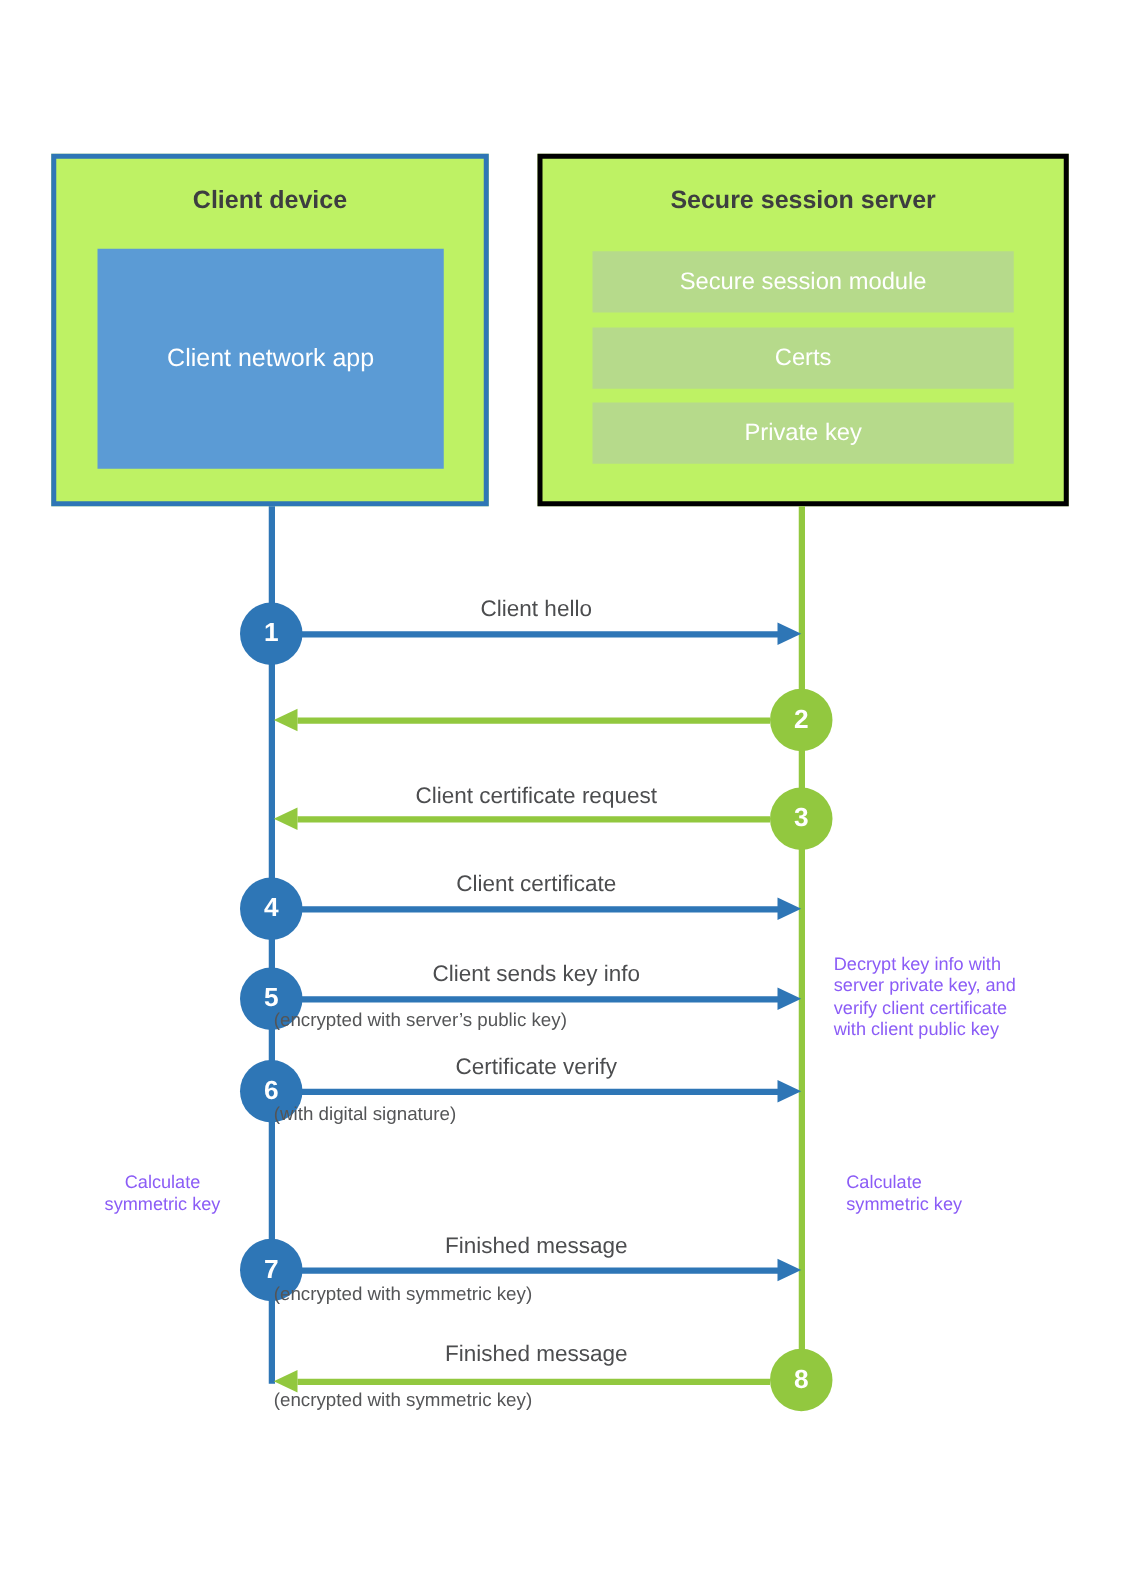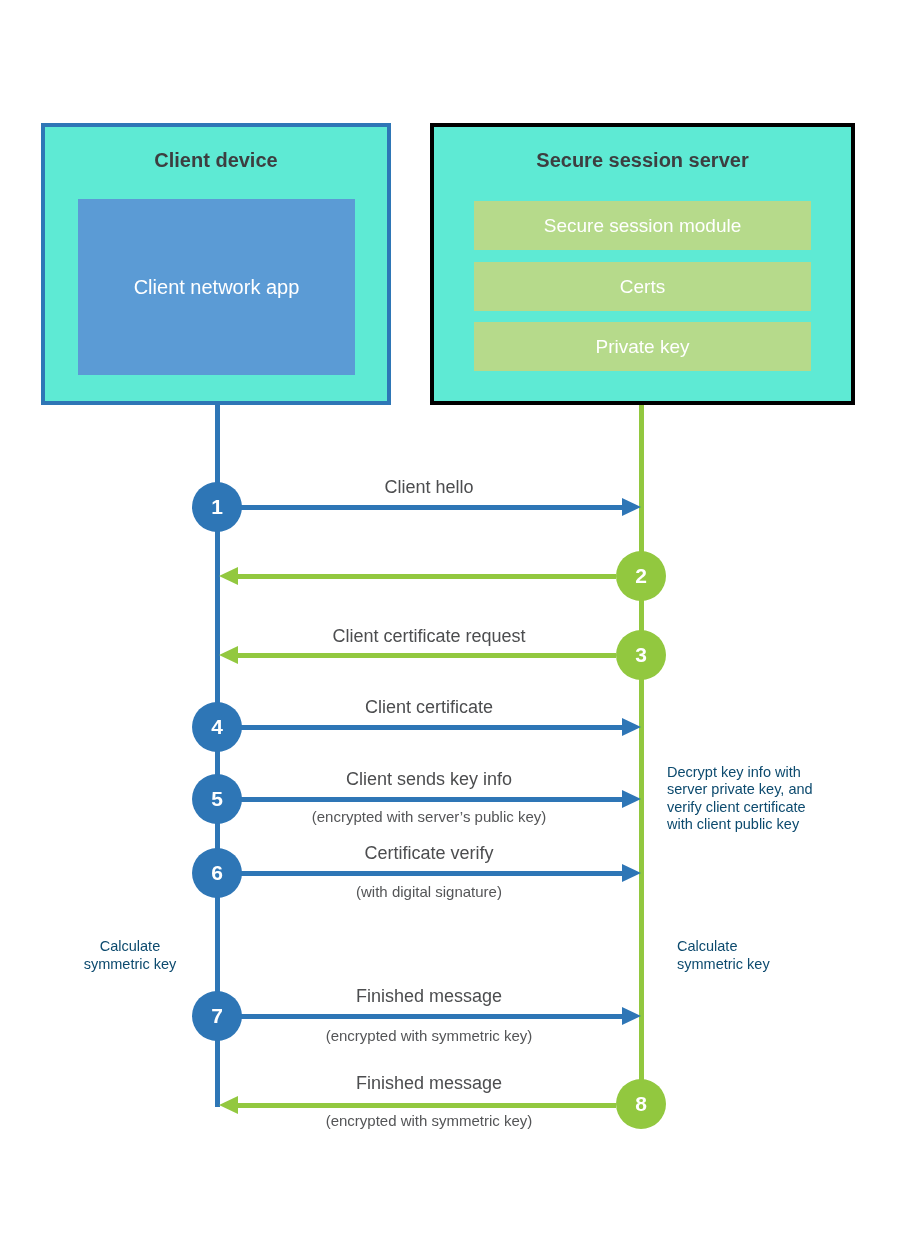--- a/index.html
+++ b/index.html
@@ -4,21 +4,21 @@
 <style>
   html,body{margin:0;padding:0;background:#ffffff;}
   body{font-family:"Liberation Sans","DejaVu Sans",sans-serif;}
   .canvas{position:relative;width:900px;height:1256px;background:#ffffff;overflow:hidden;}
 
   
   .page-title{position:absolute;left:37px;top:30px;font-size:27px;font-weight:400;
               color:#5b5c5f;letter-spacing:.2px;}
 
   
-  .actor-box{position:absolute;top:123px;height:282px;background:#5eead4;box-sizing:border-box;}
+  .actor-box{position:absolute;top:123px;height:282px;background:#bef264;box-sizing:border-box;}
   .actor-box.client{left:41px;width:350px;border:4px solid #2e76b6;}
   .actor-box.server{left:430px;width:425px;border:4px solid #000000;}
   .actor-title{position:absolute;left:0;right:0;top:22px;text-align:center;
                font-size:20px;font-weight:700;color:#3d3e40;}
   .app-box{position:absolute;left:33px;top:72px;width:277px;height:176px;background:#5b9bd5;
            display:flex;align-items:center;justify-content:center;}
   .app-label{width:170px;text-align:center;color:#ffffff;font-size:20px;line-height:1.35;}
   .srv-bar{position:absolute;left:40px;width:337px;height:49px;background:#b6da8b;
            text-align:center;line-height:49px;color:#ffffff;font-size:19px;}
   .srv-bar.b0{top:74px;} .srv-bar.b1{top:135px;} .srv-bar.b2{top:195px;}
@@ -40,23 +40,23 @@
   
   .circle{position:absolute;width:50px;height:50px;border-radius:50%;z-index:3;
           color:#ffffff;font-size:21px;font-weight:700;
           display:flex;align-items:center;justify-content:center;}
   .circle.blue{background:#2e76b6;}
   .circle.green{background:#92c83f;}
 
   
   .msg-label{position:absolute;left:219px;width:420px;text-align:center;z-index:4;
              font-size:18px;color:#4c4d4f;}
-  .msg-sub{position:absolute;left:219px;width:420px;text-align:center;z-index:4;
+  .msg-sub{position:absolute;left:219px;width:420px;z-index:4;
            font-size:15px;color:#545557;}
-  .side-note{position:absolute;z-index:4;font-size:14.5px;color:#0c4a6e;line-height:1.2;}
+  .side-note{position:absolute;z-index:4;font-size:14.5px;color:#8b5cf6;line-height:1.2;}
   .note-decrypt{left:667px;top:764px;width:168px;}
   .calc-left{left:70px;top:938px;width:120px;text-align:center;line-height:1.22;}
   .calc-right{left:677px;top:938px;width:120px;text-align:left;line-height:1.22;}
 </style>
 </head>
 <body>
 
 <div class="canvas">
 
 

